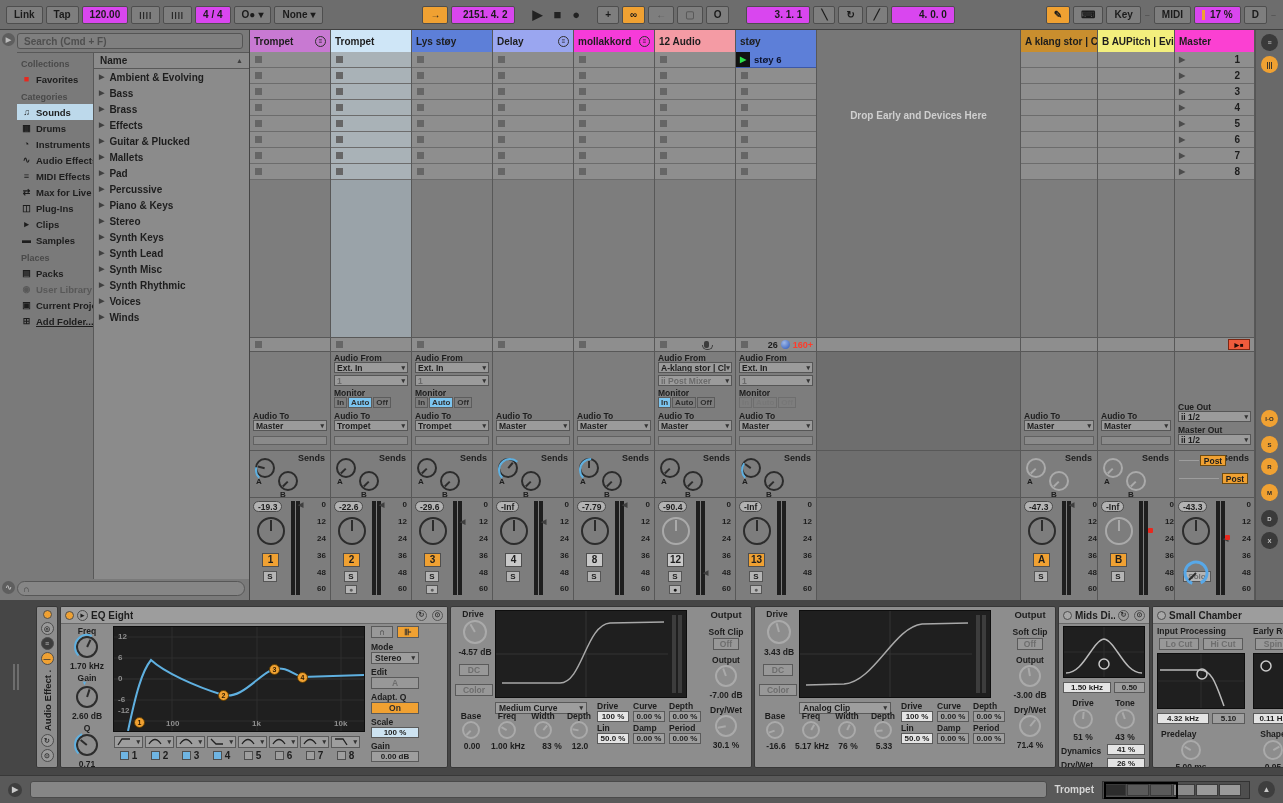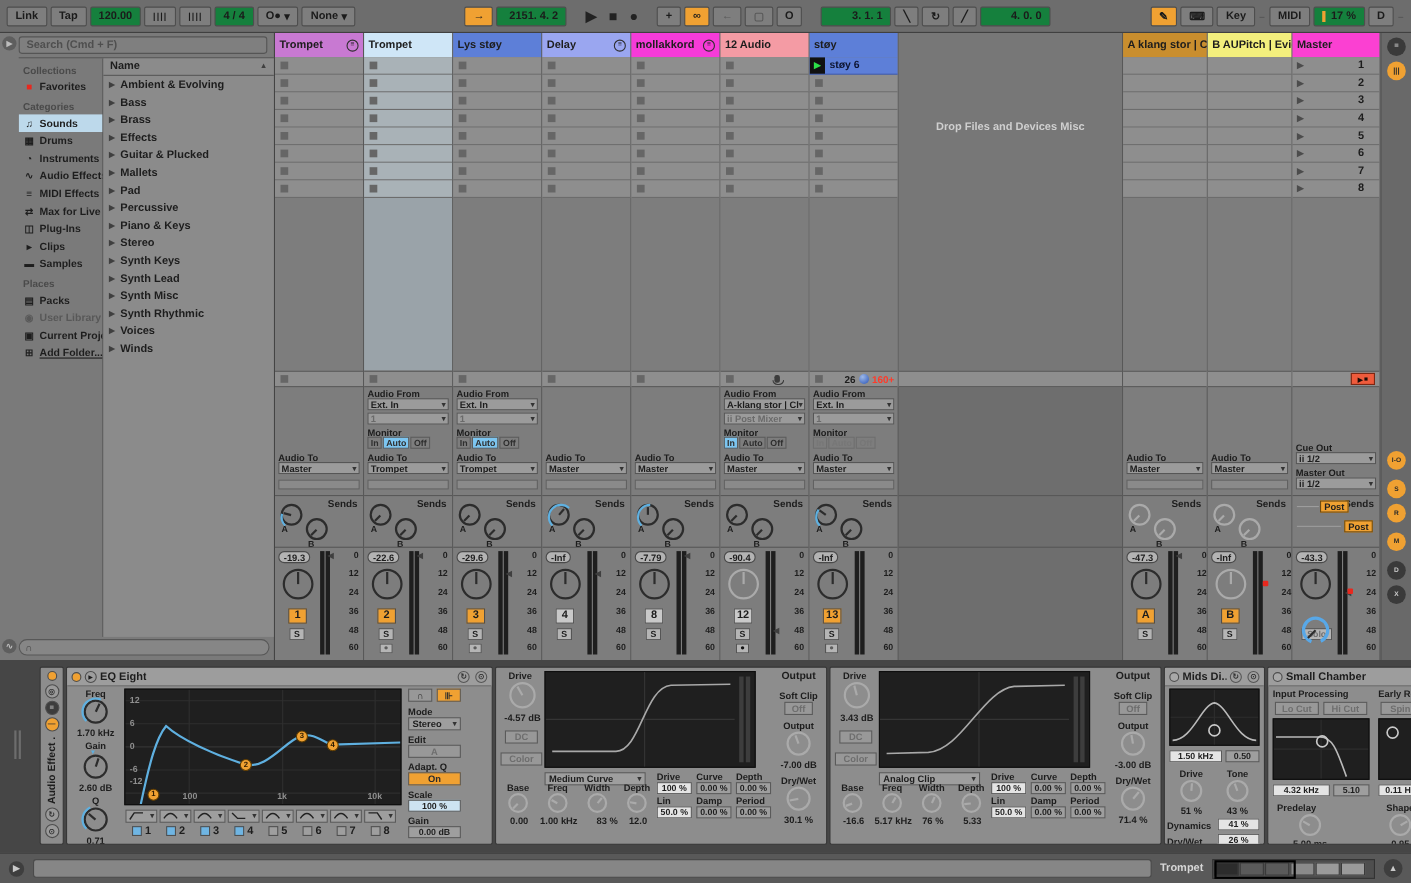--- a/index.html
+++ b/index.html
@@ -5,21 +5,21 @@
   *{box-sizing:border-box;margin:0;padding:0}
   html,body{background:#222}
   .app{position:relative;width:1283px;height:803px;background:#6e6e6e;overflow:hidden;
        font-family:"Liberation Sans",sans-serif;font-size:10px;color:#1d1d1d;font-weight:bold}
   
   .toolbar{height:30px;background:#6d6d6d;border-bottom:1px solid #404040;display:flex;align-items:center;padding:0 6px;gap:3px}
   .tbtn{height:18px;background:#7e7e7e;border:1px solid #4e4e4e;border-radius:2px;padding:0 7px;font-size:10px;
         display:inline-flex;align-items:center;gap:3px;color:#1b1b1b;white-space:nowrap}
   .tbtn.orange{background:#f0a132}
   .tbtn.dim{color:#585858}
-  .tval{background:#15803d}
+  .tval{background:#d946ef}
   .ticon{background:none;border:none;font-size:13px;padding:0 4px;color:#222}
   .sep{color:#565656;font-size:9px;padding:0 1px}
   .cpubar{display:inline-block;width:3px;height:10px;background:#f0a132;margin-right:2px}
   
   .main{display:flex;height:570px}
   .browser{width:250px;background:#7a7a7a;border-right:1px solid #444;display:flex;flex-direction:column;position:relative;padding-left:17px}
   .foldcirc{position:absolute;left:2px;top:3px;width:13px;height:13px;border-radius:50%;background:#5e5e5e;color:#bdbdbd;
             font-size:7px;display:flex;align-items:center;justify-content:center}
   .wavecirc{position:absolute;left:2px;bottom:6px;width:13px;height:13px;border-radius:50%;background:#5e5e5e;color:#bdbdbd;
             font-size:8px;display:flex;align-items:center;justify-content:center}
@@ -940,21 +940,21 @@
               <span class="mnum" style="top: 2px;">0</span>
               <span class="mnum" style="top: 19px;">12</span>
               <span class="mnum" style="top: 36px;">24</span>
               <span class="mnum" style="top: 53px;">36</span>
               <span class="mnum" style="top: 70px;">48</span>
               <span class="mnum" style="top: 86px;">60</span>
             </div>
           </div>
           <div class="dropcol">
             <div style="height: 150px; background: rgb(119, 119, 119);">
-              <div class="drophint">Drop Files and Devices Misc</div>
+              <div class="drophint">Drop Early and Devices Here</div>
             </div>
             <div class="filler" style="background: rgb(119, 119, 119);"></div>
             <div class="stoprow"></div>
             <div class="io"></div>
             <div class="sends"></div>
             <div class="mixer"></div>
           </div>
           <div class="col" style="width: 77px;">
             <div class="hdr" style="background: rgb(201, 142, 46);">
               <span>A klang stor | C</span>

